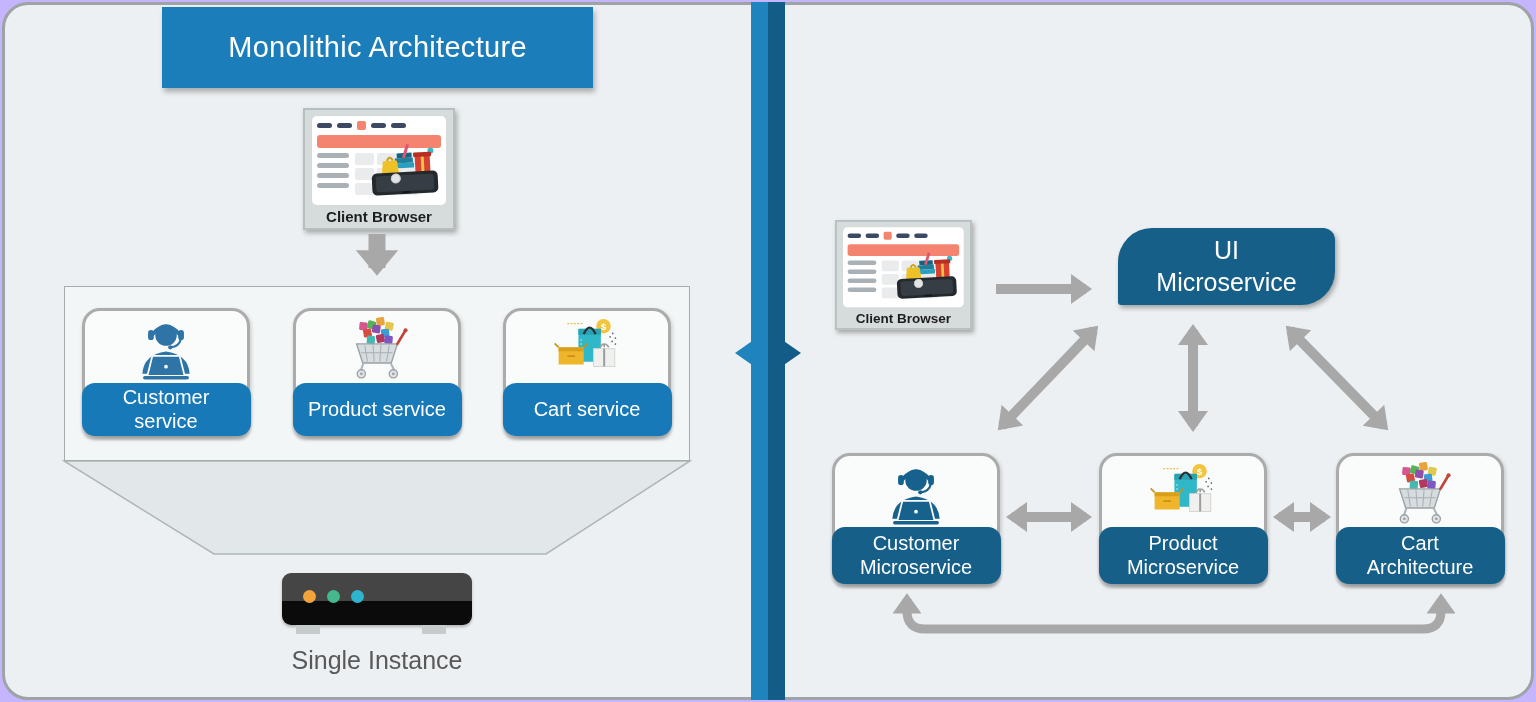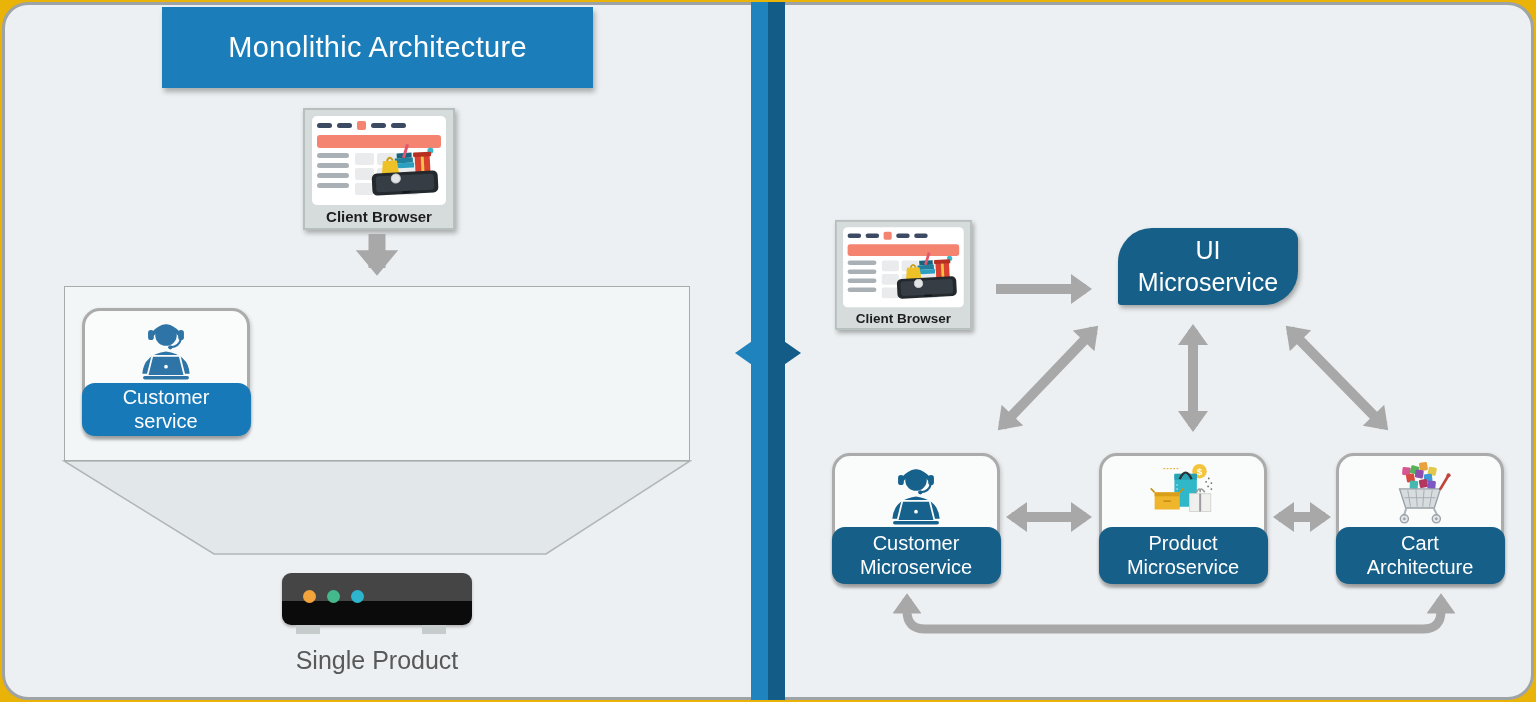--- a/index.html
+++ b/index.html
@@ -1,16 +1,16 @@
 <!DOCTYPE html>
 <html><head>
 <meta charset="utf-8">
 <style>
   html,body{margin:0;padding:0;background:#fff;}
-  .canvas{position:relative;width:1536px;height:702px;background:#eab308;
+  .canvas{position:relative;width:1536px;height:702px;background:#c4b5fd;
     font-family:"Liberation Sans",sans-serif;overflow:hidden;}
   .frame{position:absolute;left:2px;top:2px;right:2px;bottom:2px;background:#EDF0F2;
     border:3px solid #9EA3A5;border-radius:26px;box-sizing:border-box;}
   .overlay{position:absolute;left:0;top:0;width:1536px;height:702px;pointer-events:none;}
 
   .divider{position:absolute;left:751px;top:2px;width:34px;height:698px;
     background:linear-gradient(90deg,#1F83BD 0 50%,#135C87 50% 100%);}
   .diamond{position:absolute;left:735px;top:330px;}
 
   .hdr{position:absolute;display:flex;align-items:center;justify-content:center;color:#fff;
@@ -48,21 +48,21 @@
   .svc-l{height:127px;}
   .svc-l .band{height:53px;background:#1879B8;font-size:20px;}
   .svc-r{height:130px;}
   .svc-r .band{height:57px;background:#155F88;font-size:20px;}
   .agent-l{color:#2E74A6;}
   .agent-r{color:#17618D;}
 
   .monobox{position:absolute;left:64px;top:286px;width:626px;height:175px;
     border:1.5px solid #A6ACAC;background:#F3F6F7;box-sizing:border-box;}
 
-  .ui-box{position:absolute;left:1118px;top:228px;width:180px;height:77px;background:#155F88;
+  .ui-box{position:absolute;left:1118px;top:228px;width:217px;height:77px;background:#155F88;
     border-radius:34px 12px 34px 3px;display:flex;align-items:center;justify-content:center;
     text-align:center;color:#fff;font-size:25px;line-height:1.25;white-space:pre-line;
     box-shadow:2px 3px 5px rgba(0,0,0,.32);}
 
   .server{position:absolute;left:282px;top:573px;width:190px;height:52px;border-radius:9px;
     background:linear-gradient(#454545 0 54%,#0B0B0B 54% 100%);box-shadow:0 2px 3px rgba(0,0,0,.25);}
   .sdot{position:absolute;top:17px;width:13px;height:13px;border-radius:50%;}
   .sfoot{position:absolute;top:52px;width:24px;height:9px;background:#C6CBCC;}
   .caption{position:absolute;left:242px;top:646px;width:270px;text-align:center;
     font-size:25px;color:#595959;}
@@ -202,29 +202,45 @@
 
   <div class="svc svc-l" style="left:82px;top:308px">
     <div class="icon-wrap agent-l">
         <svg width="74" height="66" viewBox="0 0 100 92">
           <use href="#sym-agent"></use>
         </svg>
       </div>
     <div class="band">Customer
 service</div>
   </div>
+  <div class="svc svc-l" style="left:293px;top:308px">
+    <div class="icon-wrap">
+        <svg width="72" height="68" viewBox="0 0 100 100">
+          <use href="#sym-cart"></use>
+        </svg>
+      </div>
+    <div class="band">Product service</div>
+  </div>
+  <div class="svc svc-l" style="left:503px;top:308px">
+    <div class="icon-wrap">
+        <svg width="74" height="66" viewBox="0 0 100 100">
+          <use href="#sym-bag"></use>
+        </svg>
+      </div>
+    <div class="band">Cart service</div>
+  </div>
 
   <div class="server">
     <div class="sdot" style="left:21px;background:#F2A33C"></div>
     <div class="sdot" style="left:45px;background:#43B98C"></div>
     <div class="sdot" style="left:69px;background:#2EB5CE"></div>
     <div class="sfoot" style="left:14px"></div>
     <div class="sfoot" style="right:26px"></div>
   </div>
-  <div class="caption">Single Product</div>
+  <div class="caption">Single Instance</div>
 
   <div class="divider"></div>
   <svg class="diamond" width="66" height="46">
     <polygon points="0,23 33,0 33,46" fill="#1F83BD"></polygon>
     <polygon points="33,0 66,23 33,46" fill="#135C87"></polygon>
   </svg>
 
 
   <div class="bcard bcard-right" style="left:835px;top:220px">
     <div class="bscreen">

